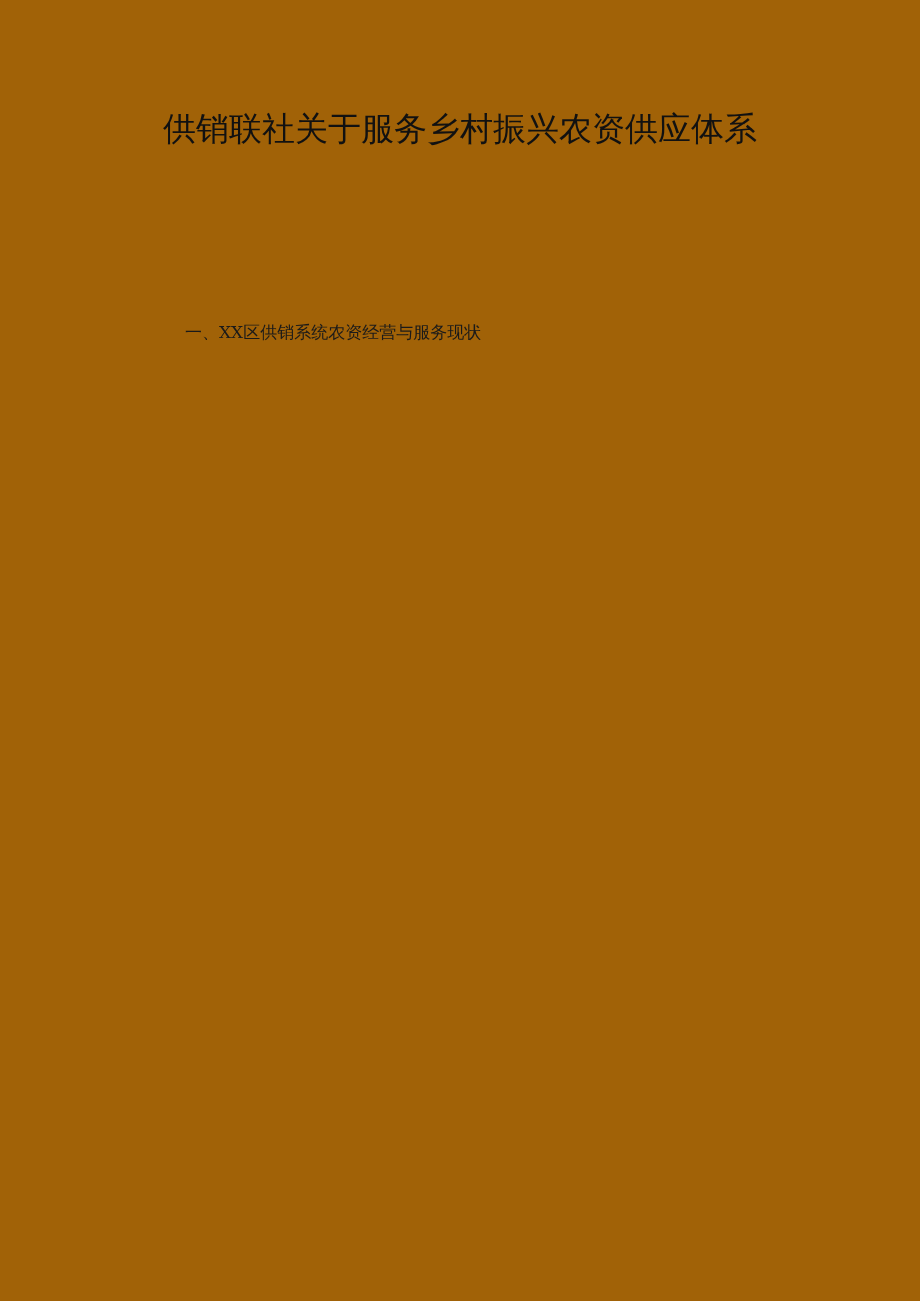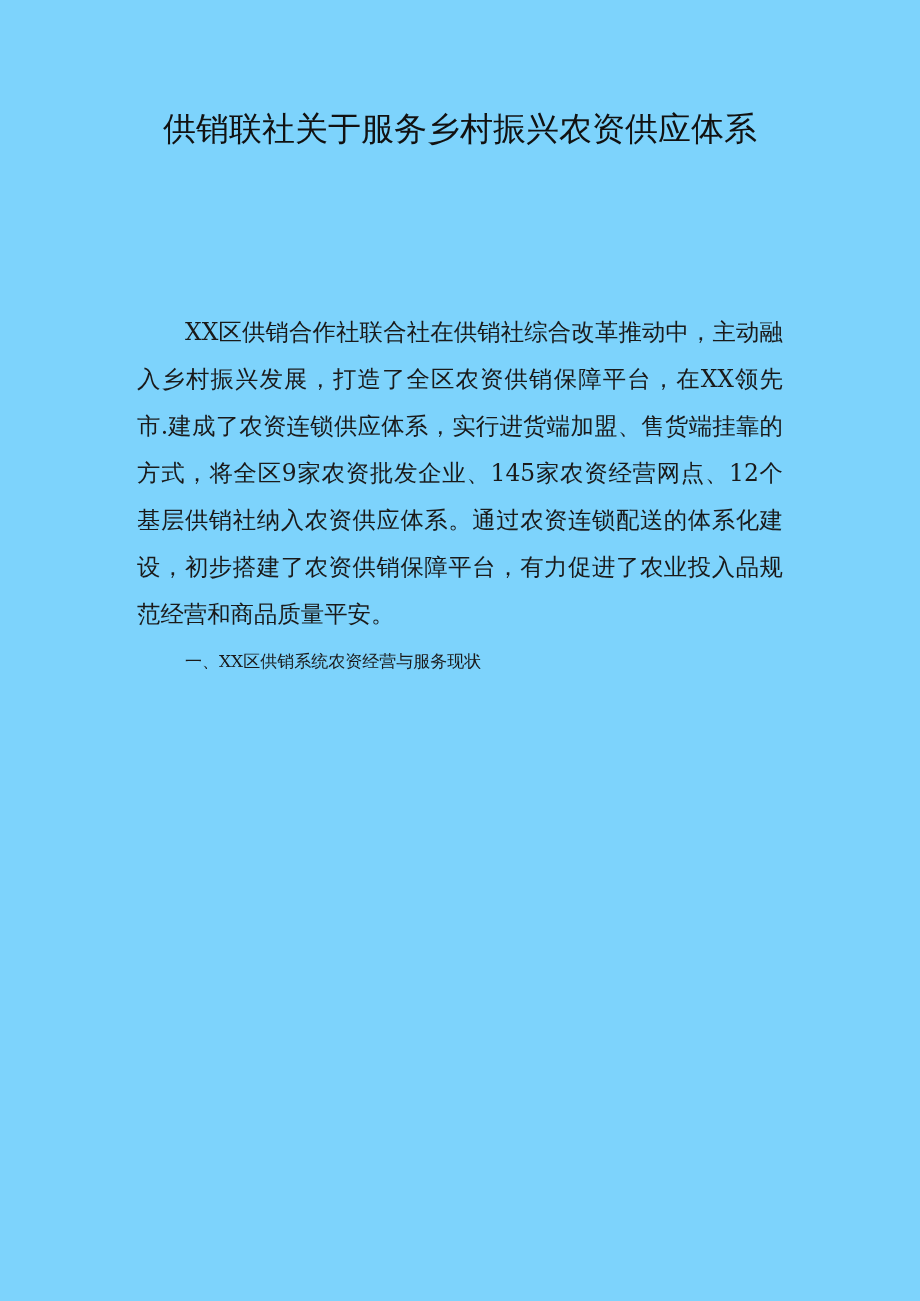--- a/index.html
+++ b/index.html
@@ -12,21 +12,21 @@
       height: 1301px;
       position: relative;
       overflow: hidden;
       color: #1a1a1a;
     }
     .page {
       position: absolute;
       left: 0; top: 0;
       width: 920px;
       height: 1301px;
-      background: #7dd3fc;
+      background: #a16207;
     }
     .title {
       position: absolute;
       left: 0;
       top: 104px;
       width: 920px;
       text-align: center;
       font-family: "DejaVu Sans", sans-serif;
       font-size: 33px;
       line-height: 50px;
@@ -62,16 +62,15 @@
   </style>
 </head>
 <body>
 
 <div class="page">
   <h1 class="title">
     <span class="line">供销联社关于服务乡村振兴农资供应体系</span>
   </h1>
 
   <div class="body">
-    <p class="para">XX区供销合作社联合社在供销社综合改革推动中，主动融入乡村振兴发展，打造了全区农资供销保障平台，在XX领先市.建成了农资连锁供应体系，实行进货端加盟、售货端挂靠的方式，将全区9家农资批发企业、145家农资经营网点、12个基层供销社纳入农资供应体系。通过农资连锁配送的体系化建设，初步搭建了农资供销保障平台，有力促进了农业投入品规范经营和商品质量平安。</p>
     <p class="heading">一、XX区供销系统农资经营与服务现状</p>
   </div>
 </div>
 
 </body></html>

